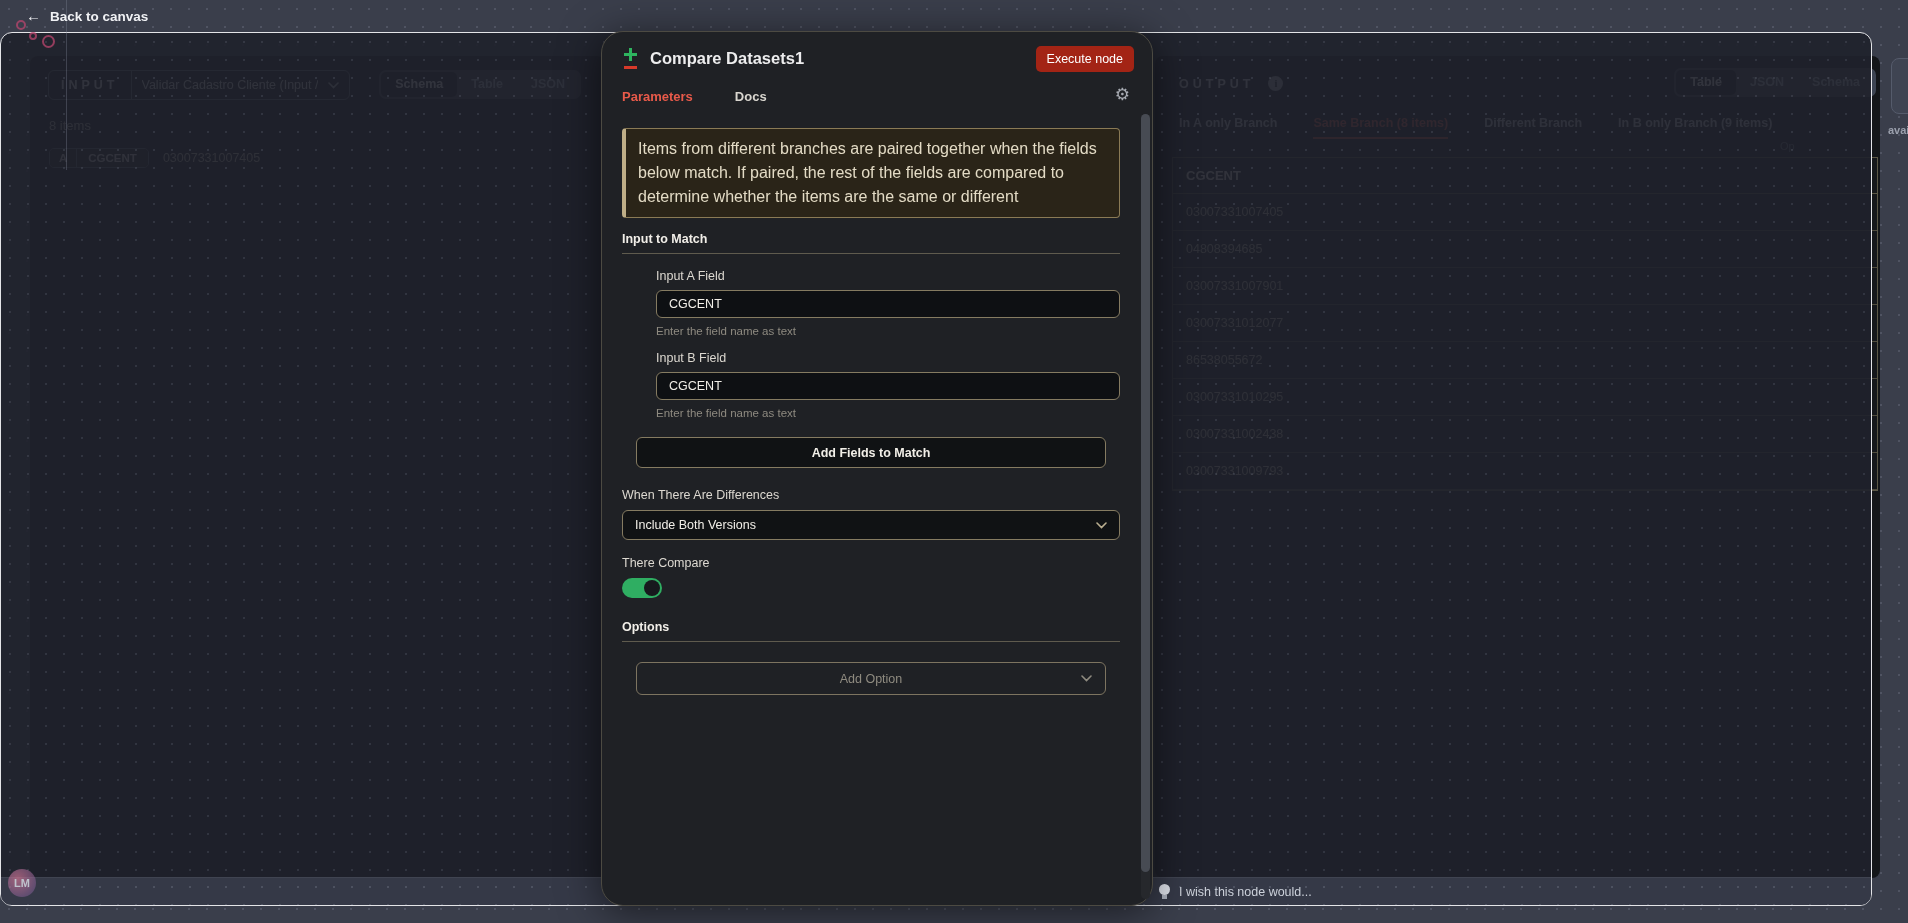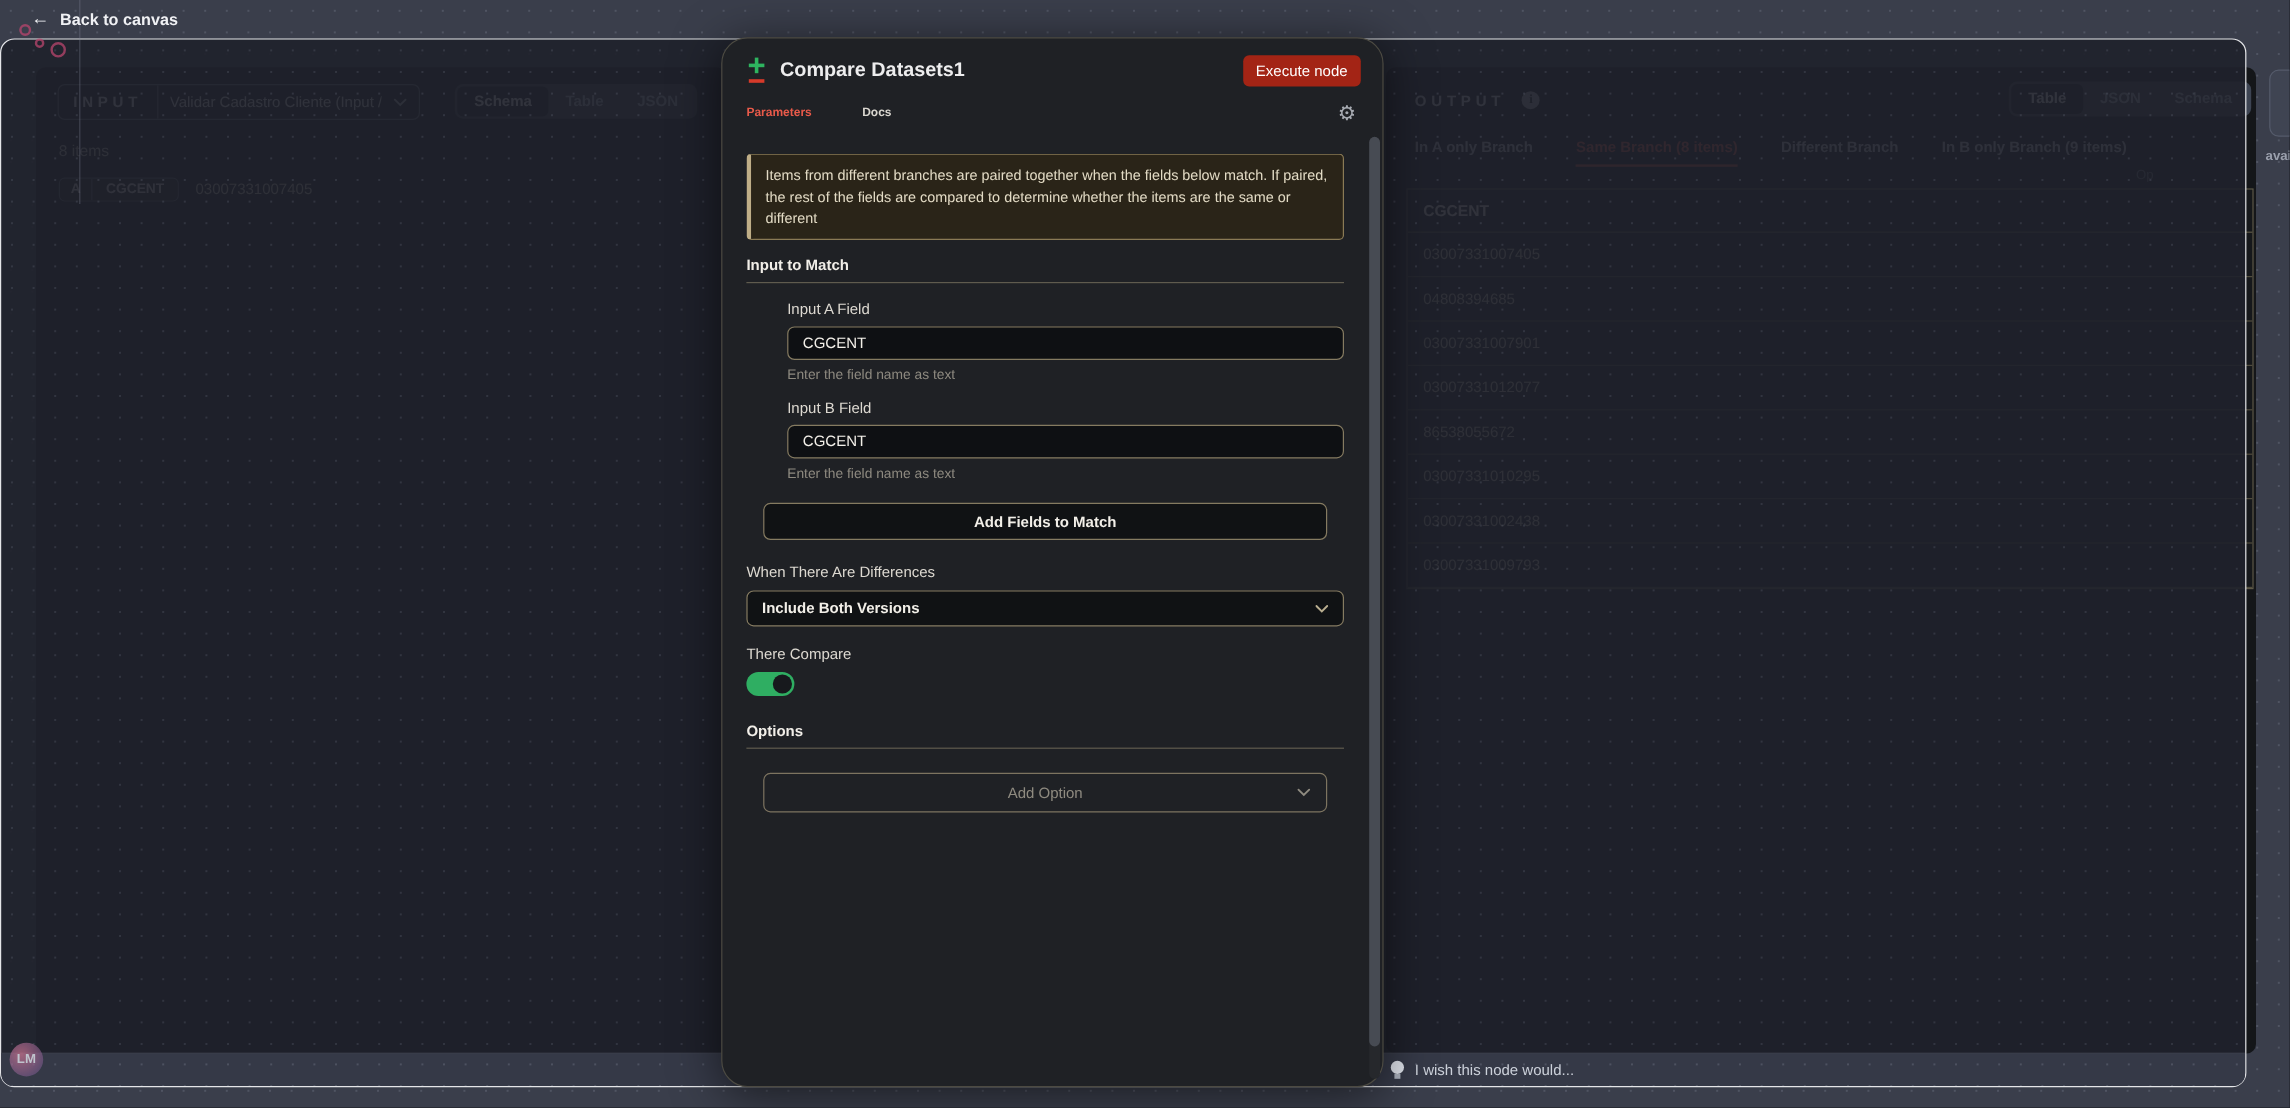--- a/index.html
+++ b/index.html
@@ -79,38 +79,38 @@
   .modal-header { position:relative; height:82px; }
   .node-title-row { position:absolute; left:20px; top:16px; display:flex; align-items:center; gap:11px; }
   .cmp-icon { position:relative; width:17px; height:21px; }
   .cmp-icon .plus-v { position:absolute; left:7px; top:0; width:3px; height:13px; background:#2eb45f; }
   .cmp-icon .plus-h { position:absolute; left:2px; top:5px; width:13px; height:3px; background:#2eb45f; }
   .cmp-icon .minus { position:absolute; left:2px; bottom:0; width:13px; height:3px; background:#d63a2a; }
   .node-title { color:#ededee; font-size:16.5px; font-weight:bold; }
   .execute-btn { position:absolute; right:18px; top:14px; background:#a32415; color:#fff; font-size:12.5px;
     padding:6px 11px; border:none; border-radius:5px; cursor:pointer; font-family:inherit; }
   .modal-tabs { position:absolute; left:20px; top:57px; display:flex; gap:42px; }
-  .modal-tab { font-size:10px; font-weight:bold; color:#d9d6cf; cursor:pointer; }
+  .modal-tab { font-size:13px; font-weight:bold; color:#d9d6cf; cursor:pointer; }
   .modal-tab.active { color:#e85a4a; }
   .gear-icon { position:absolute; right:22px; top:52px; cursor:pointer; }
   .gear-icon::after { content:"\2699"; color:#a7abb2; font-size:17px; }
   .modal-body { position:absolute; top:82px; left:0; right:12px; bottom:1px; padding:14px 20px 0 20px; overflow:hidden; }
   .notice { background:#2a2418; border:1px solid #8a7a55; border-left:4px solid #bfae87; border-radius:4px;
-    padding:8px 12px; color:#e3dbc5; font-size:12px; line-height:1.5; margin-bottom:14px; }
+    padding:8px 12px; color:#e3dbc5; font-size:16px; line-height:1.5; margin-bottom:14px; }
   .section-title { color:#f1eee8; font-size:12.5px; font-weight:bold; padding-bottom:7px; border-bottom:1px solid #5f5b4e; margin-bottom:15px; }
   .param { margin-left:34px; margin-bottom:14px; }
   .param-label { color:#ddd9d1; font-size:12.5px; margin-bottom:7px; }
   .text-input { width:100%; height:28px; background:#0e1013; border:1px solid #857b61; border-radius:6px;
     color:#f2efe8; font-size:12.5px; padding:0 12px; font-family:inherit; outline:none; }
   .hint { color:#8e8a80; font-size:11.5px; margin-top:7px; }
   .ghost-btn { display:block; width:calc(100% - 28px); margin:18px 0 20px 14px; height:31px; background:#101214;
     border:1px solid #857b61; border-radius:6px; color:#f2efe8; font-size:12.5px; font-weight:bold; cursor:pointer; font-family:inherit; }
   .select-field { position:relative; height:30px; background:#101214; border:1px solid #857b61; border-radius:6px;
     display:flex; align-items:center; padding:0 12px; cursor:pointer; margin-bottom:16px; }
-  .select-value { color:#f2efe8; font-size:12.5px; flex:1;font-weight:bold; }
+  .select-value { color:#f2efe8; font-size:12.5px; flex:1; }
   .field-block-label { color:#ddd9d1; font-size:12.5px; margin-bottom:8px; }
   .toggle { width:40px; height:20px; border-radius:10px; background:#2fae62; position:relative; cursor:pointer; margin-bottom:22px; }
   .toggle .knob { position:absolute; right:2px; top:2px; width:16px; height:16px; border-radius:50%; background:#17191d; }
   .add-option { position:relative; display:flex; align-items:center; justify-content:center; width:calc(100% - 28px);
     margin:20px 0 0 14px; height:33px; border:1px solid #7d7460; border-radius:6px; cursor:pointer; background:transparent; }
   .add-option-text { color:#8f8b80; font-size:12.5px; }
   .add-option .chev { position:absolute; right:13px; }
   .modal-scroll { position:absolute; right:2px; top:82px; bottom:6px; width:9px; border-radius:5px; background:#26282c; }
   .modal-scroll .thumb { position:absolute; left:0; width:100%; top:0; height:758px; background:#474b53; border-radius:5px; cursor:pointer; }
   

